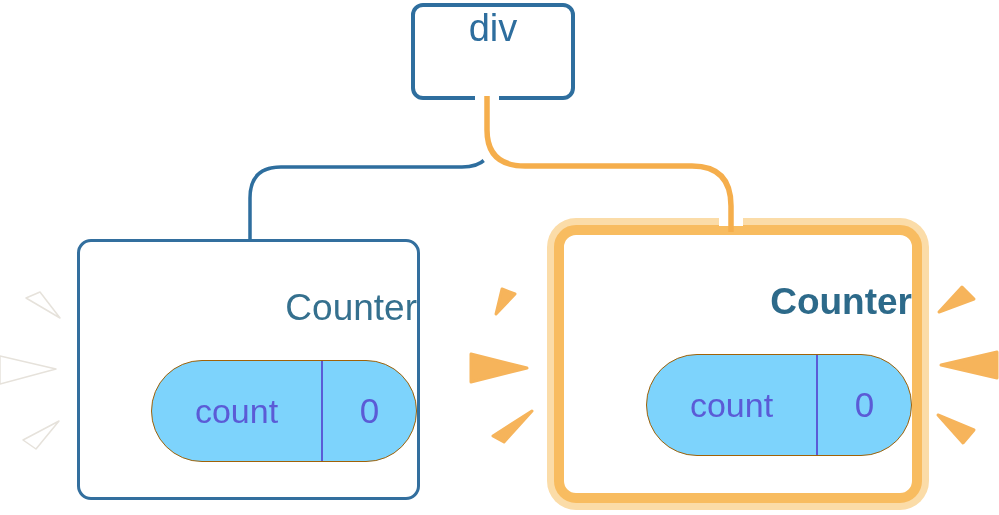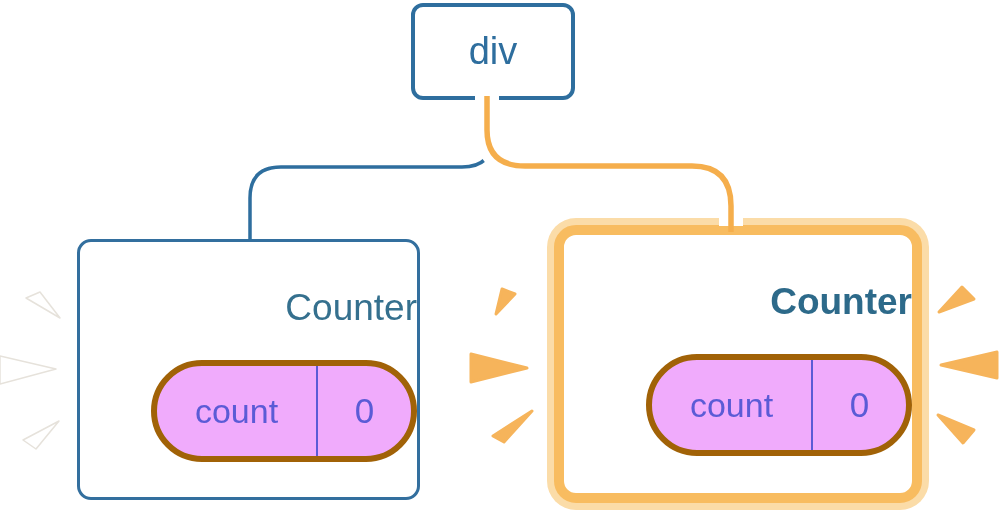--- a/index.html
+++ b/index.html
@@ -12,21 +12,21 @@
   }
 
   
   .node-root {
     position: absolute; left: 411px; top: 3px;
     width: 164px; height: 97px;
     box-sizing: border-box;
     background: #ffffff;
     border: 4px solid #2E6E9E;
     border-radius: 12px;
-    display: flex; align-items: center; justify-content: center;
+    display: flex; align-items: flex-start; justify-content: center;
     z-index: 2;
   }
   .node-root .label { font-size: 38px; font-weight: 500; color: #2E6E9E; }
 
   
   .card {
     position: absolute;
     box-sizing: border-box;
     background: #ffffff;
     display: flex; flex-direction: column; align-items: flex-end;
@@ -46,24 +46,24 @@
   .card-title { font-size: 37px; color: #35708E; line-height: 42px; }
   .card.plain .card-title { font-weight: 500; margin-top: 45px; }
   .card.highlighted .card-title { font-weight: 700; color: #2D6A8A; margin-top: 46px; }
 
   
   .pill {
     display: flex; align-items: stretch;
     width: 266px; height: 102px;
     margin-top: 31px;
     box-sizing: border-box;
-    border: 6px solid #a16207;
+    border: 1px solid #a16207;
     border-radius: 60px;
     overflow: hidden;
-    background: #f0abfc;
+    background: #7dd3fc;
   }
   .pill .name {
     flex: 1;
     display: flex; align-items: center; justify-content: center;
     font-size: 34px; color: #5B5BD6;
     border-right: 2px solid #5B5BD6;
   }
   .pill .value {
     width: 93px;
     display: flex; align-items: center; justify-content: center;

